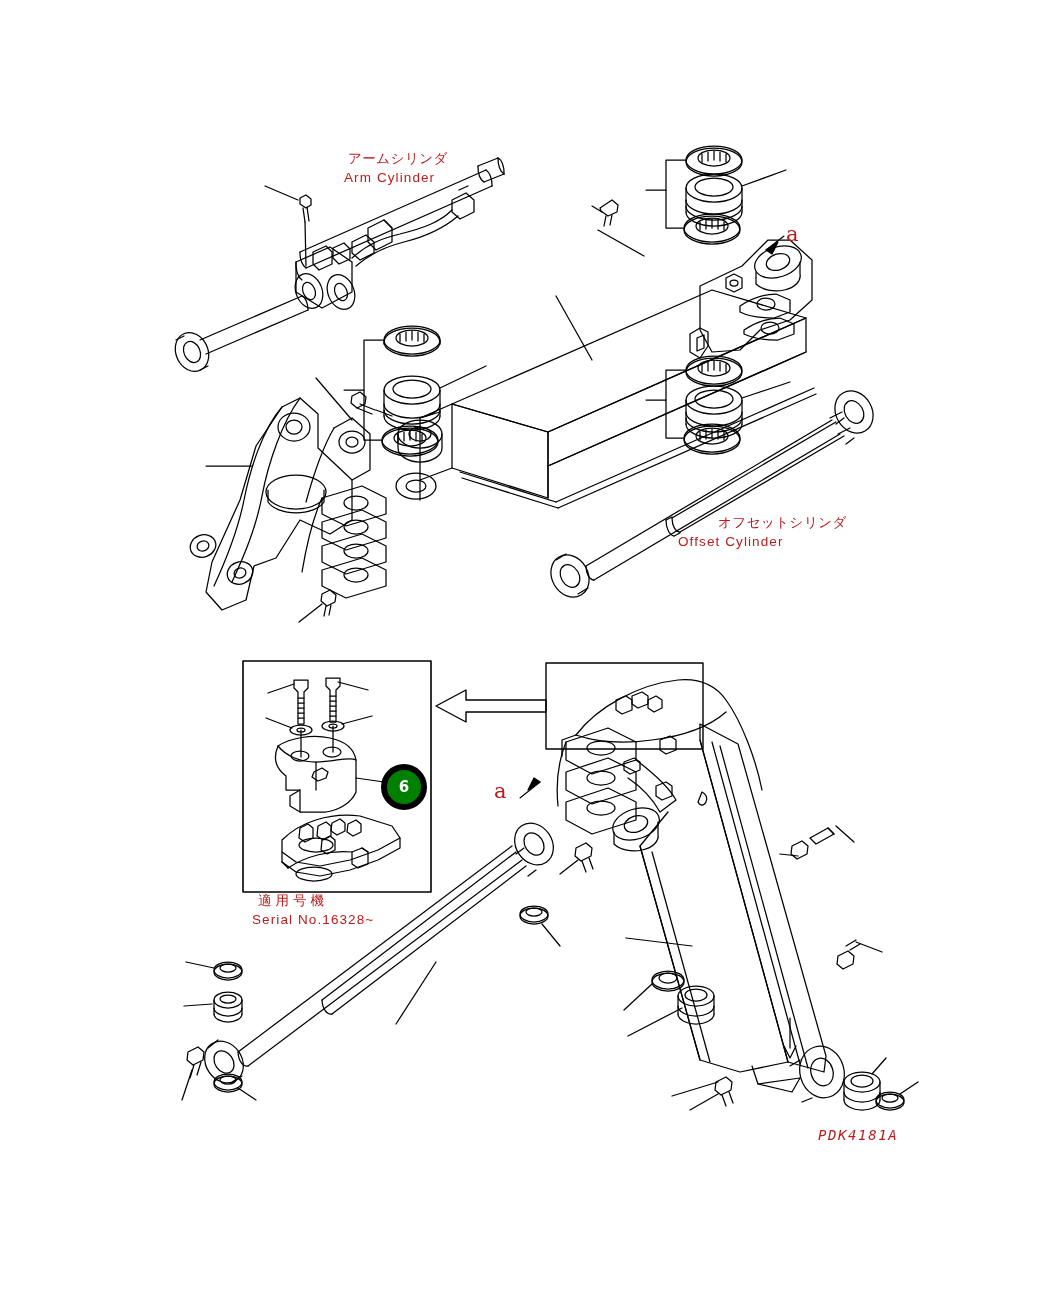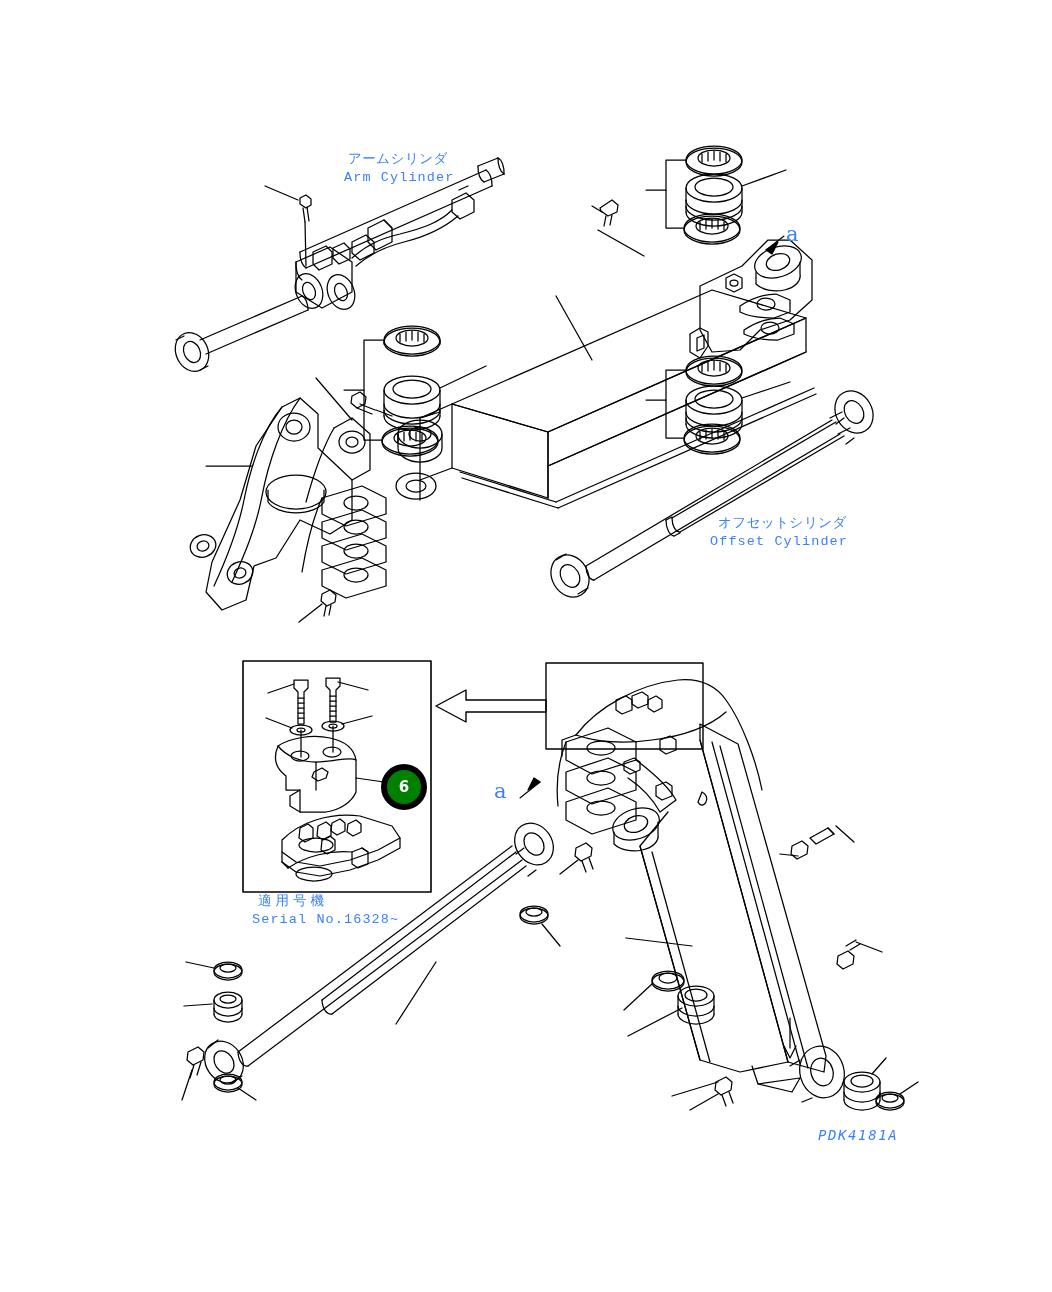--- a/index.html
+++ b/index.html
@@ -1,22 +1,22 @@
 <!DOCTYPE html>
 <html><head>
 <meta charset="utf-8">
 <style>
   html,body{margin:0;padding:0;background:#ffffff;}
   body{width:1052px;height:1292px;position:relative;overflow:hidden;
        font-family:"DejaVu Sans Mono","Liberation Mono",monospace;color:#000;}
   #sheet{position:absolute;inset:0;}
   svg.layer{position:absolute;left:0;top:0;width:1052px;height:1292px;overflow:visible;}
-  .lbl{position:absolute;white-space:pre;line-height:1.28;color:#3b82f6;}
+  .lbl{position:absolute;white-space:pre;line-height:1.28;color:#b91c1c;}
   .lbl-jp{font-family:"DejaVu Sans","Liberation Sans",sans-serif;font-size:13.5px;letter-spacing:.5px;}
-  .lbl-en{font-family:Liberation Mono, monospace;font-size:13.5px;letter-spacing:1.1px;}
+  .lbl-en{font-family:Liberation Sans, sans-serif;font-size:13.5px;letter-spacing:1.1px;}
   .lbl-a{font-family:"DejaVu Serif","Liberation Serif",serif;font-size:21px;}
   .lbl-code{font-family:"DejaVu Sans Mono","Liberation Mono",monospace;font-size:14px;letter-spacing:1.6px;}
   .callout{position:absolute;border-radius:50%;display:flex;align-items:center;
            justify-content:center;box-sizing:border-box;}
   .callout span{font-family:"DejaVu Sans","Liberation Sans",sans-serif;
                 font-size:15px;font-weight:bold;color:#ffffff;line-height:1;}
 </style>
 </head>
 <body>
 
@@ -442,21 +442,21 @@
         <path d="M396 1024 L436 962"></path>
       </g>
 
     </g>
   </svg>
 
   <div class="lbl lbl-jp" style="left:348px;top:150px;">アームシリンダ</div>
   <div class="lbl lbl-en" style="left:344px;top:169px;">Arm Cylinder</div>
 
   <div class="lbl lbl-jp" style="left:718px;top:514px;">オフセットシリンダ</div>
-  <div class="lbl lbl-en" style="left:710px;top:533px;">Offset Cylinder</div>
+  <div class="lbl lbl-en" style="left:678px;top:533px;">Offset Cylinder</div>
 
   <div class="lbl lbl-jp" style="left:258px;top:892px;letter-spacing:4px;">適用号機</div>
   <div class="lbl lbl-en" style="left:252px;top:911px;">Serial No.16328~</div>
 
   <div class="lbl lbl-a" style="left:786px;top:221px;">a</div>
   <div class="lbl lbl-a" style="left:494px;top:778px;">a</div>
 
   <div class="lbl lbl-code" style="left:818px;top:1127px;font-style:italic;">PDK4181A</div>
 
   <div class="callout" id="callout6" style="left:381px;top:764px;width:46px;height:46px;

